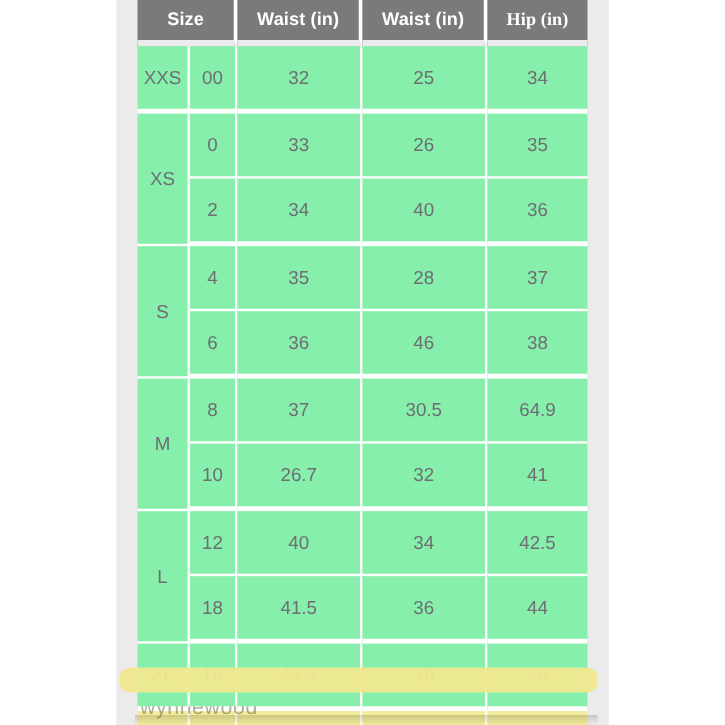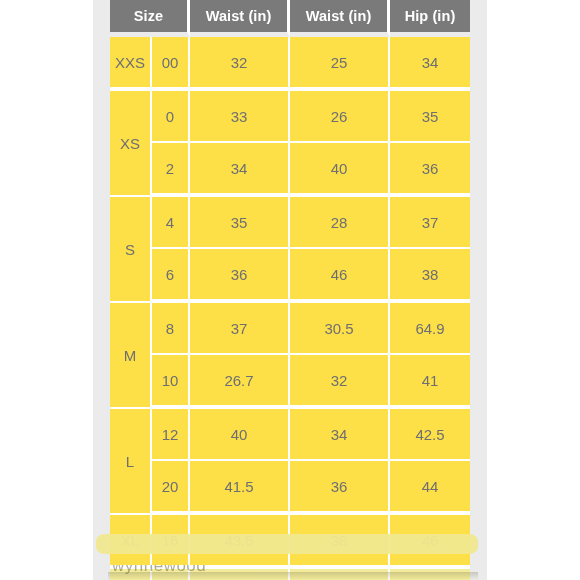--- a/index.html
+++ b/index.html
@@ -58,25 +58,26 @@
     height: 32px;
     text-align: center;
     vertical-align: middle;
     border-right: 3px solid #ffffff;
     border-bottom: 5px solid #ebebec;
     padding: 0;
     letter-spacing: 0.1px;
   }
   table.size-chart thead th.last {
     border-right: none;
+    font-family: Liberation Serif, serif;
   }
 
   
   table.size-chart tbody td {
-    background: #fde047;
+    background: #86efac;
     color: #6e6e73;
     font-size: 15px;
     text-align: center;
     vertical-align: middle;
     height: 50px;
     padding: 0;
     border-right: 2px solid #ffffff;
     border-bottom: 2px solid #ffffff;
   }
   table.size-chart tbody td.last {
@@ -216,21 +217,21 @@
             <td class="last">41</td>
           </tr>
           <tr>
             <td class="grp" rowspan="2">L</td>
             <td>12</td>
             <td>40</td>
             <td>34</td>
             <td class="last">42.5</td>
           </tr>
           <tr class="group-end">
-            <td>20</td>
+            <td>18</td>
             <td>41.5</td>
             <td>36</td>
             <td class="last">44</td>
           </tr>
           <tr class="group-end">
             <td class="grp" rowspan="1">XL</td>
             <td>16</td>
             <td>43.5</td>
             <td>38</td>
             <td class="last">46</td>

